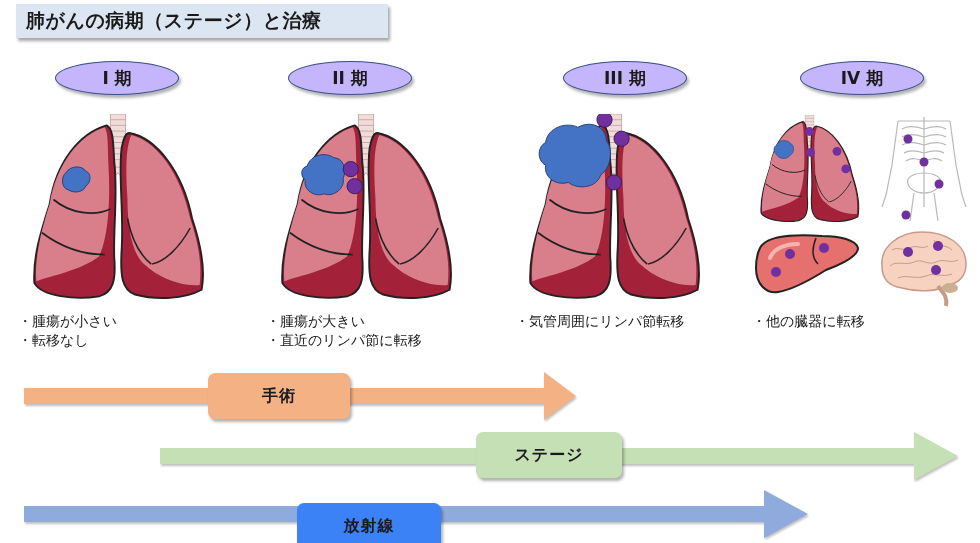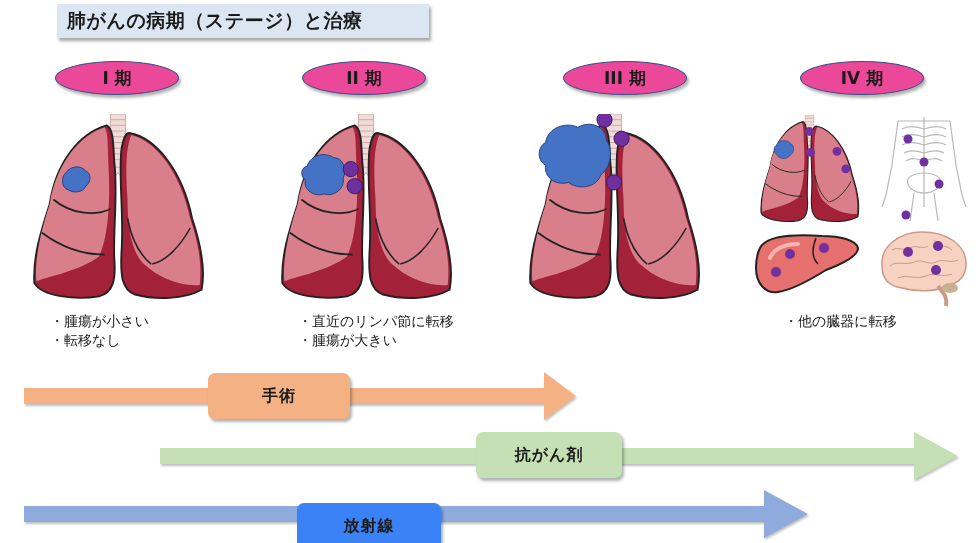--- a/index.html
+++ b/index.html
@@ -4,48 +4,48 @@
 <style>
   html, body { margin: 0; padding: 0; }
   body {
     width: 980px; height: 543px; background: #ffffff; position: relative; overflow: hidden;
     font-family: "DejaVu Sans", "Liberation Sans", sans-serif; color: #1a1a1a;
   }
   .title-box {
     position: absolute; left: 16px; top: 4px; width: 372px; height: 34px;
     background: #dce6f2; box-shadow: 2px 3px 3px rgba(0,0,0,0.35);
     display: flex; align-items: center; padding-left: 10px; box-sizing: border-box;
-    font-size: 19px; font-weight: bold; letter-spacing: 0.5px; margin-left: 41px;
+    font-size: 19px; font-weight: bold; letter-spacing: 0.5px;
   }
   .stage-label {
     position: absolute; top: 61px; width: 124px; height: 34px; border-radius: 50%;
-    background: #ec4899; border: 1.5px solid #39508a; box-sizing: border-box;
+    background: #c4b5fd; border: 1.5px solid #39508a; box-sizing: border-box;
     box-shadow: 2px 3px 3px rgba(0,0,0,0.3);
     display: flex; align-items: center; justify-content: center;
     font-size: 17px; font-weight: bold;
   }
   .illus { position: absolute; }
   .desc {
-    position: absolute; top: 312px; font-size: 14px; line-height: 19px; margin-left: 32px;
+    position: absolute; top: 312px; font-size: 14px; line-height: 19px;
   }
   .desc div { white-space: nowrap; }
   .arrow-wrap { position: absolute; }
   .treat-box {
     position: absolute; border-radius: 7px; box-shadow: 2px 3px 3px rgba(0,0,0,0.3);
     display: flex; align-items: center; justify-content: center;
     font-size: 16px; font-weight: bold; letter-spacing: 1px;
   }
 </style>
 </head>
 <body>
 
 <div class="title-box">肺がんの病期（ステージ）と治療</div>
 
 <div class="stage-label" style="left:55px">I 期</div>
-<div class="stage-label" style="left:302px">II 期</div>
+<div class="stage-label" style="left:288px">II 期</div>
 <div class="stage-label" style="left:563px">III 期</div>
 <div class="stage-label" style="left:800px">IV 期</div>
 
 <svg width="0" height="0" style="position:absolute">
   <defs>
     <symbol id="lungs" viewBox="0 0 200 200">
 
       <g stroke="#c9a9a6" stroke-width="1" fill="#f0dcd8">
         <rect x="92" y="0" width="16" height="58"></rect>
         <line x1="92" y1="6" x2="108" y2="6"></line>
@@ -144,35 +144,36 @@
   <circle cx="32" cy="26" r="5" fill="#7030a0"></circle>
   <circle cx="62" cy="20" r="5" fill="#7030a0"></circle>
   <circle cx="60" cy="44" r="5" fill="#7030a0"></circle>
 </svg>
 
 <div class="desc" style="left:18px">
   <div>・腫瘍が小さい</div>
   <div>・転移なし</div>
 </div>
 <div class="desc" style="left:266px">
+  <div>・腫瘍が大きい</div>
   <div>・直近のリンパ節に転移</div>
-  <div>・腫瘍が大きい</div>
 </div>
 <div class="desc" style="left:515px">
+  <div>・気管周囲にリンパ節転移</div>
 </div>
 <div class="desc" style="left:752px">
   <div>・他の臓器に転移</div>
 </div>
 
 <svg class="arrow-wrap" style="left:24px;top:370px" width="560" height="52" viewBox="0 0 560 52">
   <polygon points="0,18 520,18 520,2 552,26 520,50 520,34 0,34" fill="#f4b183" style="filter:drop-shadow(1px 2px 1px rgba(0,0,0,0.25))"></polygon>
 </svg>
 <div class="treat-box" style="left:208px;top:373px;width:142px;height:46px;background:#f4b183">手術</div>
 
 <svg class="arrow-wrap" style="left:160px;top:430px" width="810" height="52" viewBox="0 0 810 52">
   <polygon points="0,18 754,18 754,2 798,26 754,50 754,34 0,34" fill="#c5e0b4" style="filter:drop-shadow(1px 2px 1px rgba(0,0,0,0.25))"></polygon>
 </svg>
-<div class="treat-box" style="left:476px;top:432px;width:146px;height:46px;background:#c5e0b4">抗がん剤</div>
+<div class="treat-box" style="left:476px;top:432px;width:146px;height:46px;background:#c5e0b4">ステージ</div>
 
 <svg class="arrow-wrap" style="left:24px;top:488px" width="800" height="52" viewBox="0 0 800 52">
   <polygon points="0,18 740,18 740,2 784,26 740,50 740,34 0,34" fill="#8faadc" style="filter:drop-shadow(1px 2px 1px rgba(0,0,0,0.25))"></polygon>
 </svg>
 <div class="treat-box" style="left:297px;top:503px;width:144px;height:46px;background:#3b82f6">放射線</div>
 
 </body></html>

